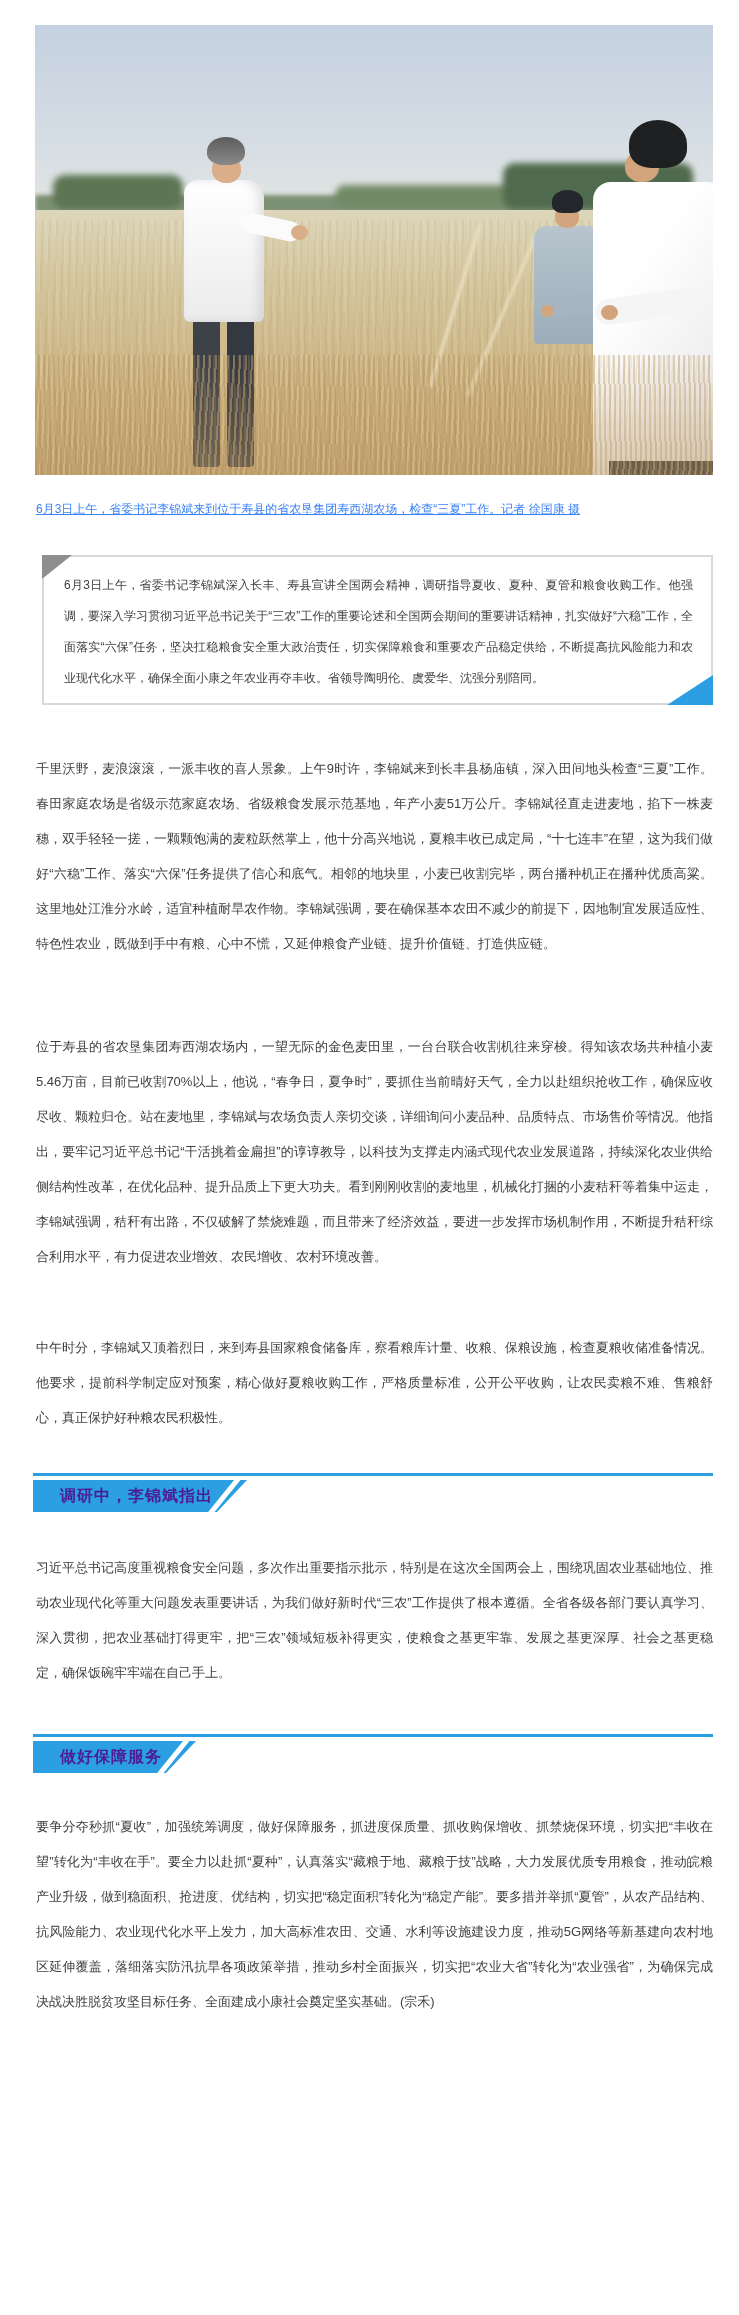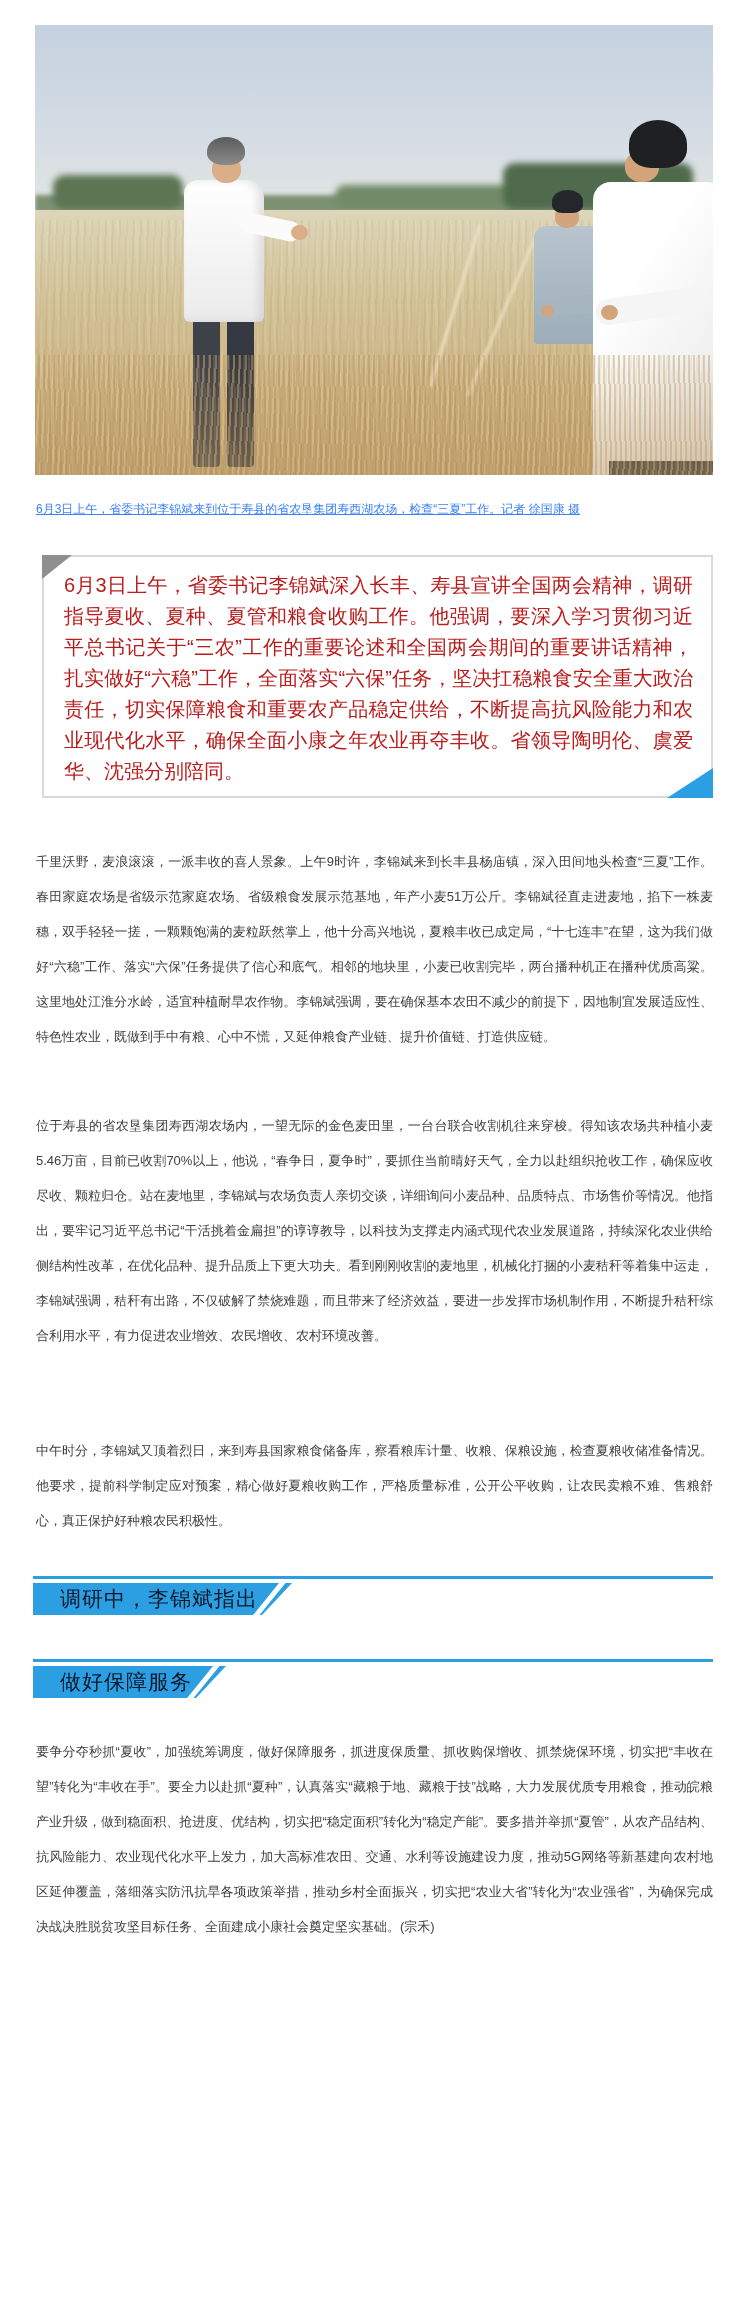--- a/index.html
+++ b/index.html
@@ -90,44 +90,44 @@
     margin:14px 26px 0 36px;
     font-size:12px; line-height:40px; color:#3b82f6; text-align:justify;text-decoration:underline;
   }
 
   
   .quote-box {
     position:relative; margin:26px 26px 0 42px;
     border:2px solid #d9d9d9; background:#ffffff;
     padding:13px 18px 9px 20px;
   }
-  .quote-box p { font-size:20px; line-height:31px; color:#b91c1c; text-align:justify; }
+  .quote-box p { font-size:12px; line-height:31px; color:#404040; text-align:justify; }
   .fold-tl { position:absolute; left:-2px; top:-2px; width:0; height:0;
     border-top:24px solid #8f8f8f; border-right:30px solid transparent; }
   .fold-br { position:absolute; right:-2px; bottom:-2px; width:0; height:0;
     border-bottom:30px solid #2b9fe2; border-left:46px solid transparent; }
 
   
   .para {
     margin:46px 26px 0 36px;
     font-size:13px; line-height:35px; color:#3e3e3e; text-align:justify;
   }
-  .para.p2 { margin-top:54px; }
-  .para.p3 { margin-top:80px; }
+  .para.p2 { margin-top:68px; }
+  .para.p3 { margin-top:56px; }
   .para.sec-body { margin-top:38px; }
   .para.sec-body-2 { margin-top:36px; }
 
   
   .sec { margin-top:38px; }
   .sec.sec-2 { margin-top:44px; }
   .sec-line { height:3px; margin:0 26px 0 33px; background:#2b9fe2; }
   .sec-label-wrap { position:relative; display:inline-flex; overflow:hidden;
     margin:4px 0 0 33px; height:32px; }
-  .sec-label { background:#2b9fe2; color:#0f172a; font-weight:normal;
-    font-size:21px; line-height:32px; letter-spacing:1px; padding:0 4px 0 27px; }
+  .sec-label { background:#2b9fe2; color:#4c1d95; font-weight:bold;
+    font-size:16px; line-height:32px; letter-spacing:1px; padding:0 4px 0 27px; }
   .sec-tri { width:0; height:0; border-top:32px solid #2b9fe2; border-right:30px solid transparent; }
   .sec-slash { position:absolute; right:21px; top:-9px; width:5px; height:52px;
     background:#ffffff; transform:rotate(39deg); }
 </style>
 </head>
 <body>
 
 <div class="article">
 
   <div class="photo">
@@ -178,20 +178,21 @@
   <p class="para p3">中午时分，李锦斌又顶着烈日，来到寿县国家粮食储备库，察看粮库计量、收粮、保粮设施，检查夏粮收储准备情况。他要求，提前科学制定应对预案，精心做好夏粮收购工作，严格质量标准，公开公平收购，让农民卖粮不难、售粮舒心，真正保护好种粮农民积极性。</p>
 
   <div class="sec">
     <div class="sec-line"></div>
     <div class="sec-label-wrap">
       <div class="sec-label">调研中，李锦斌指出</div>
       <div class="sec-tri"></div>
       <i class="sec-slash"></i>
     </div>
   </div>
+  <p class="para sec-body">习近平总书记高度重视粮食安全问题，多次作出重要指示批示，特别是在这次全国两会上，围绕巩固农业基础地位、推动农业现代化等重大问题发表重要讲话，为我们做好新时代“三农”工作提供了根本遵循。全省各级各部门要认真学习、深入贯彻，把农业基础打得更牢，把“三农”领域短板补得更实，使粮食之基更牢靠、发展之基更深厚、社会之基更稳定，确保饭碗牢牢端在自己手上。</p>
 
   <div class="sec sec-2">
     <div class="sec-line"></div>
     <div class="sec-label-wrap">
       <div class="sec-label">做好保障服务</div>
       <div class="sec-tri"></div>
       <i class="sec-slash"></i>
     </div>
   </div>
   <p class="para sec-body-2">要争分夺秒抓“夏收”，加强统筹调度，做好保障服务，抓进度保质量、抓收购保增收、抓禁烧保环境，切实把“丰收在望”转化为“丰收在手”。要全力以赴抓“夏种”，认真落实“藏粮于地、藏粮于技”战略，大力发展优质专用粮食，推动皖粮产业升级，做到稳面积、抢进度、优结构，切实把“稳定面积”转化为“稳定产能”。要多措并举抓“夏管”，从农产品结构、抗风险能力、农业现代化水平上发力，加大高标准农田、交通、水利等设施建设力度，推动5G网络等新基建向农村地区延伸覆盖，落细落实防汛抗旱各项政策举措，推动乡村全面振兴，切实把“农业大省”转化为“农业强省”，为确保完成决战决胜脱贫攻坚目标任务、全面建成小康社会奠定坚实基础。(宗禾)</p>

